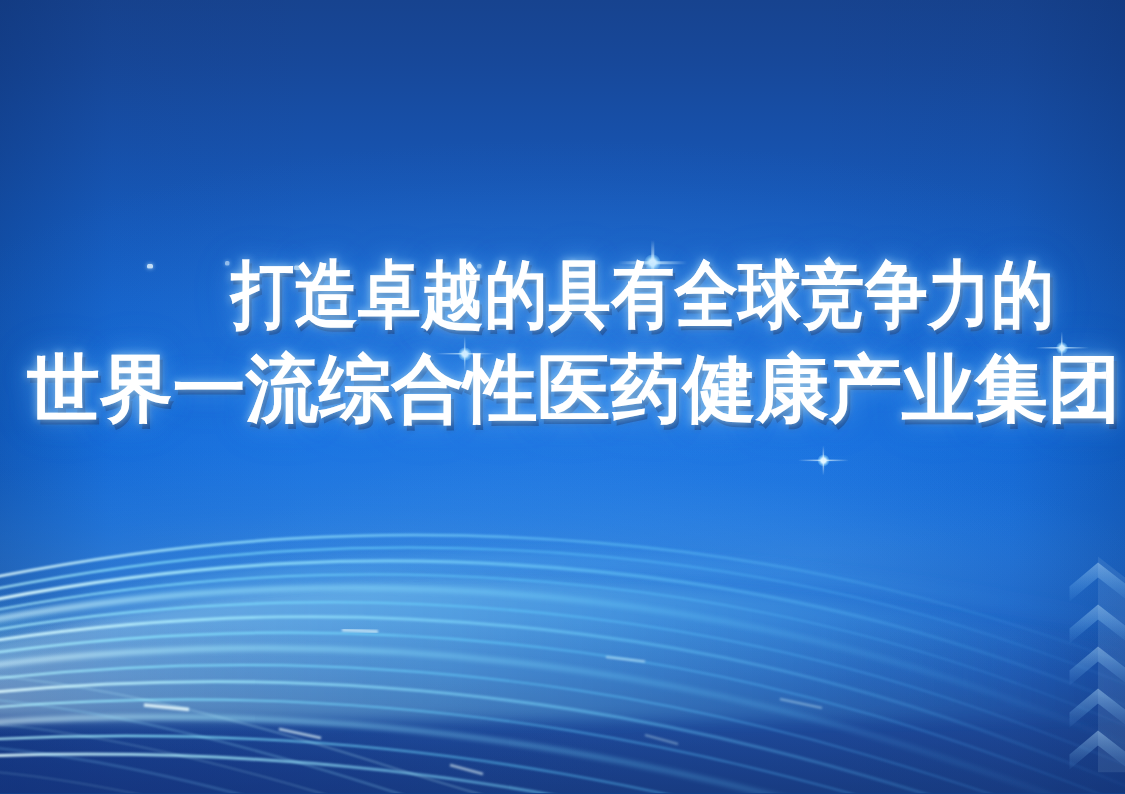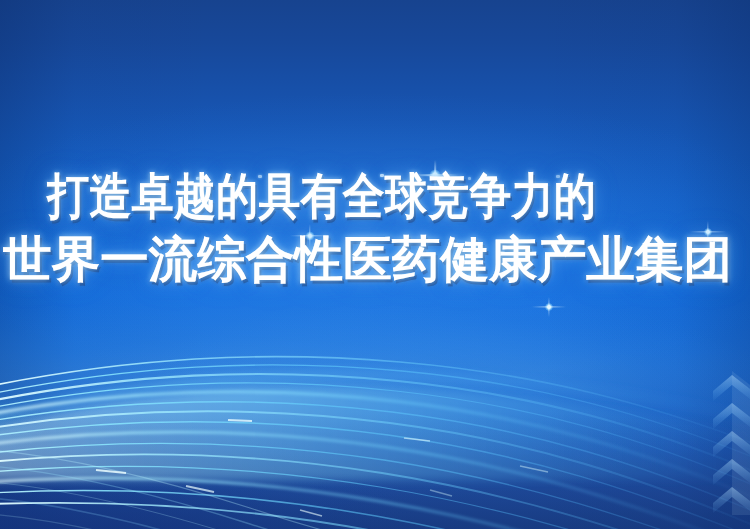--- a/index.html
+++ b/index.html
@@ -114,21 +114,21 @@
     background: rgba(225,243,255,0.85);
     border-radius: 1px;
     box-shadow: 0 0 3px rgba(190,230,255,0.8);
   }
 
   
   #headline {
     position: absolute;
     left: 0; right: 0;
     top: 172px;
-    text-align: left;
+    text-align: right;
     z-index: 40;
   }
   .hl-line {
     display: block;
     color: #ffffff;
     font-weight: 700;
     line-height: 1.0;
     white-space: nowrap;
     font-family: "DejaVu Sans", "Liberation Sans", sans-serif;
     text-shadow:

